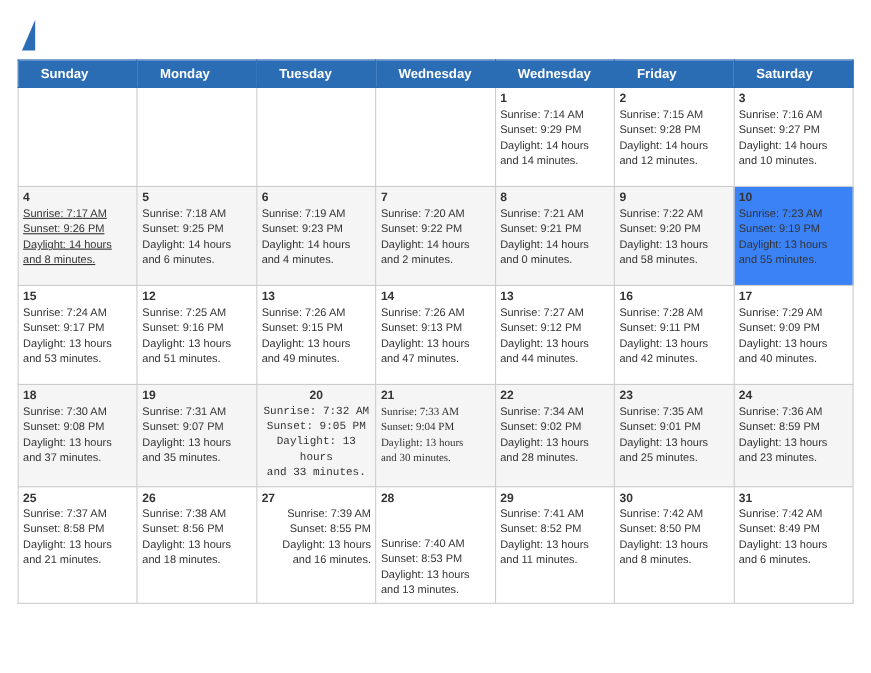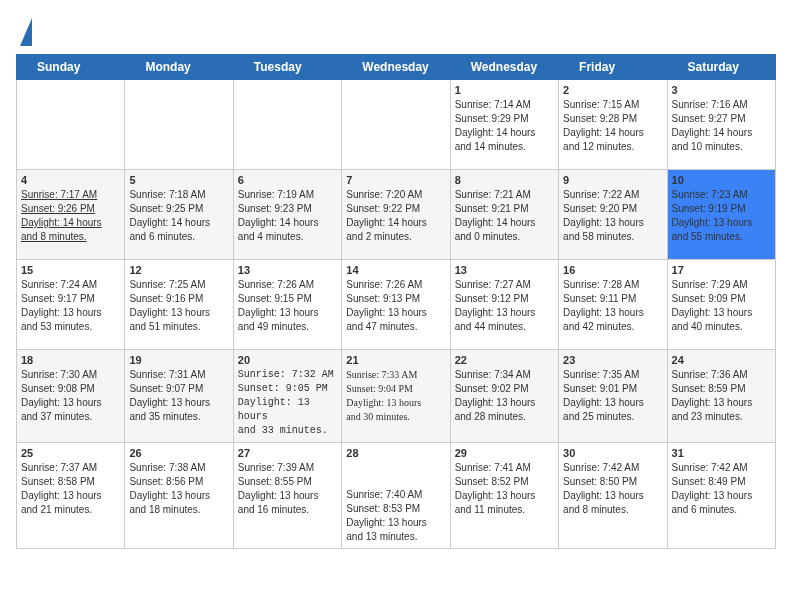--- a/index.html
+++ b/index.html
@@ -245,21 +245,21 @@
 Daylight: 13 hours
 and 37 minutes.</div>
         </td>
         <td style="background: rgb(245, 245, 245);">
           <div class="day-number">19</div>
           <div class="day-info" style="white-space: pre-line;">Sunrise: 7:31 AM
 Sunset: 9:07 PM
 Daylight: 13 hours
 and 35 minutes.</div>
         </td>
-        <td style="background: rgb(245, 245, 245);">
+        <td style="background: rgb(245, 245, 245); text-align: center;">
           <div class="day-number">20</div>
           <div class="day-info" style="white-space: pre-line; font-family: Liberation Mono, monospace;">Sunrise: 7:32 AM
 Sunset: 9:05 PM
 Daylight: 13 hours
 and 33 minutes.</div>
         </td>
         <td style="background: rgb(245, 245, 245);">
           <div class="day-number">21</div>
           <div class="day-info" style="white-space: pre-line; font-family: Liberation Serif, serif;">Sunrise: 7:33 AM
 Sunset: 9:04 PM
@@ -298,21 +298,21 @@
         </td>
         <td>
           <div class="day-number">26</div>
           <div class="day-info" style="white-space: pre-line;">Sunrise: 7:38 AM
 Sunset: 8:56 PM
 Daylight: 13 hours
 and 18 minutes.</div>
         </td>
         <td>
           <div class="day-number">27</div>
-          <div class="day-info" style="white-space: pre-line;">Sunrise: 7:39 AM
+          <div class="day-info" style="white-space: pre-line; text-align: right;">Sunrise: 7:39 AM
 Sunset: 8:55 PM
 Daylight: 13 hours
 and 16 minutes.</div>
         </td>
         <td>
           <div class="day-number">28</div>
           <div class="day-info" style="white-space: pre-line; margin-top: 29px;">Sunrise: 7:40 AM
 Sunset: 8:53 PM
 Daylight: 13 hours
 and 13 minutes.</div>

